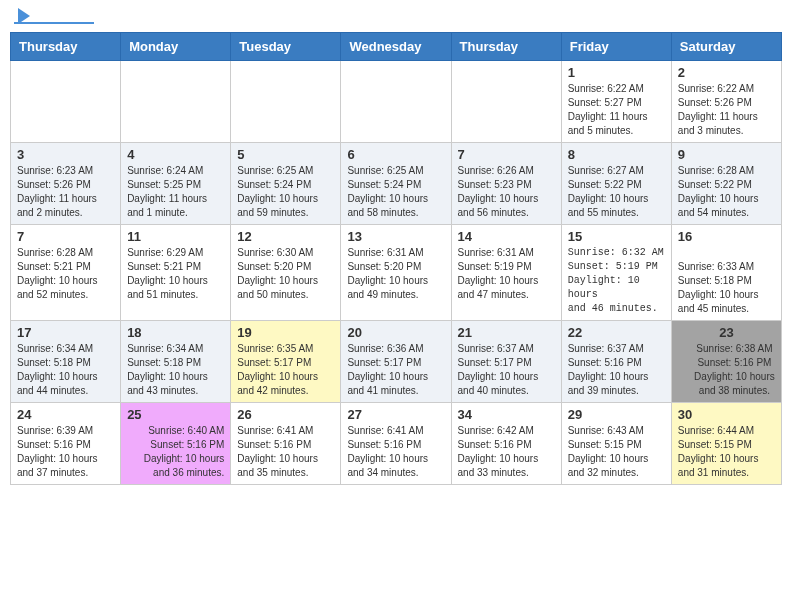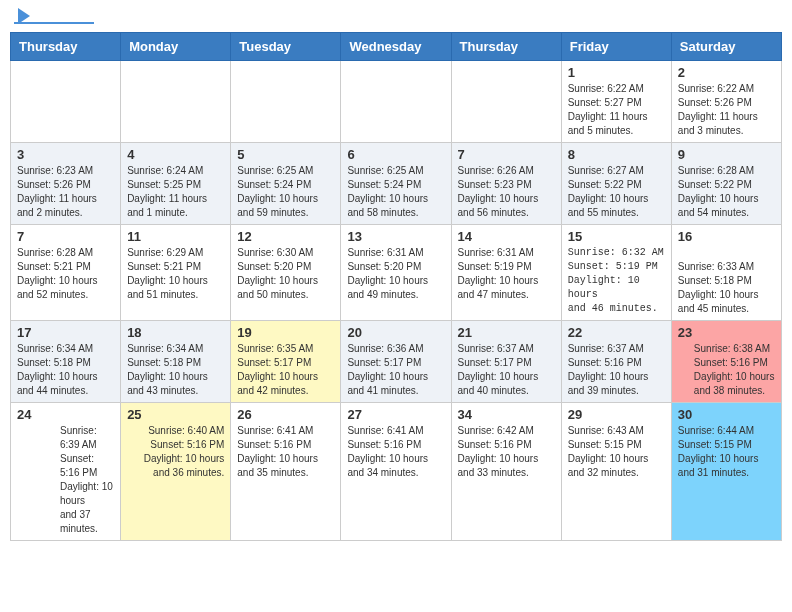--- a/index.html
+++ b/index.html
@@ -270,37 +270,37 @@
 Daylight: 10 hours
 and 40 minutes.</div>
         </td>
         <td style="background: rgb(238, 242, 247);">
           <span class="day-number">22</span>
           <div class="day-info" style="white-space: pre-line;">Sunrise: 6:37 AM
 Sunset: 5:16 PM
 Daylight: 10 hours
 and 39 minutes.</div>
         </td>
-        <td style="background: #fca5a5;">
+        <td style="background: #a3a3a3; text-align: center;">
           <span class="day-number">23</span>
           <div class="day-info" style="white-space: pre-line; margin-left: 16px;">Sunrise: 6:38 AM
 Sunset: 5:16 PM
 Daylight: 10 hours
 and 38 minutes.</div>
         </td>
       </tr>
       <tr>
         <td style="background: rgb(255, 255, 255);">
           <span class="day-number">24</span>
-          <div class="day-info" style="white-space: pre-line; margin-left: 43px;">Sunrise: 6:39 AM
+          <div class="day-info" style="white-space: pre-line;">Sunrise: 6:39 AM
 Sunset: 5:16 PM
 Daylight: 10 hours
 and 37 minutes.</div>
         </td>
-        <td style="background: #fef9c3;">
+        <td style="background: #f0abfc;">
           <span class="day-number">25</span>
           <div class="day-info" style="white-space: pre-line; text-align: right;">Sunrise: 6:40 AM
 Sunset: 5:16 PM
 Daylight: 10 hours
 and 36 minutes.</div>
         </td>
         <td style="background: rgb(255, 255, 255);">
           <span class="day-number">26</span>
           <div class="day-info" style="white-space: pre-line;">Sunrise: 6:41 AM
 Sunset: 5:16 PM
@@ -321,21 +321,21 @@
 Daylight: 10 hours
 and 33 minutes.</div>
         </td>
         <td style="background: rgb(255, 255, 255);">
           <span class="day-number">29</span>
           <div class="day-info" style="white-space: pre-line;">Sunrise: 6:43 AM
 Sunset: 5:15 PM
 Daylight: 10 hours
 and 32 minutes.</div>
         </td>
-        <td style="background: #7dd3fc;">
+        <td style="background: #fef9c3;">
           <span class="day-number">30</span>
           <div class="day-info" style="white-space: pre-line;">Sunrise: 6:44 AM
 Sunset: 5:15 PM
 Daylight: 10 hours
 and 31 minutes.</div>
         </td>
       </tr>
     </tbody>
 </table>
 

